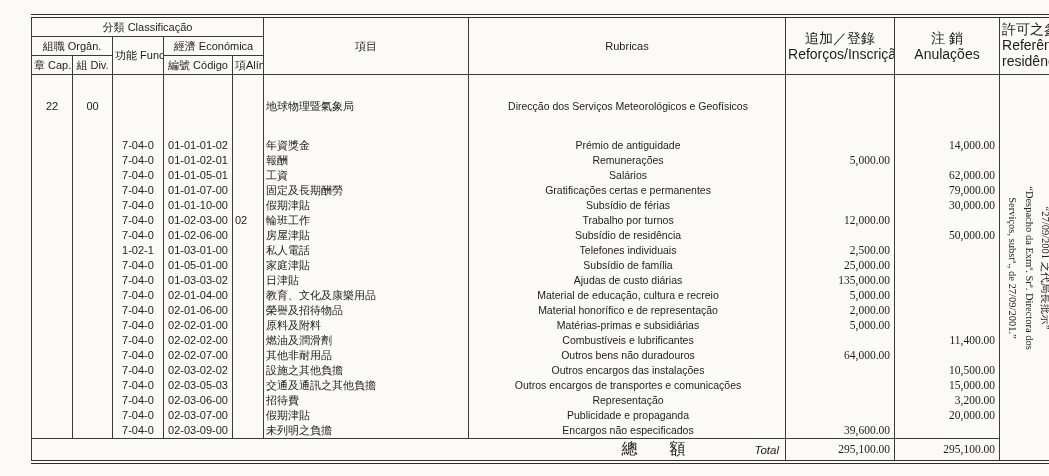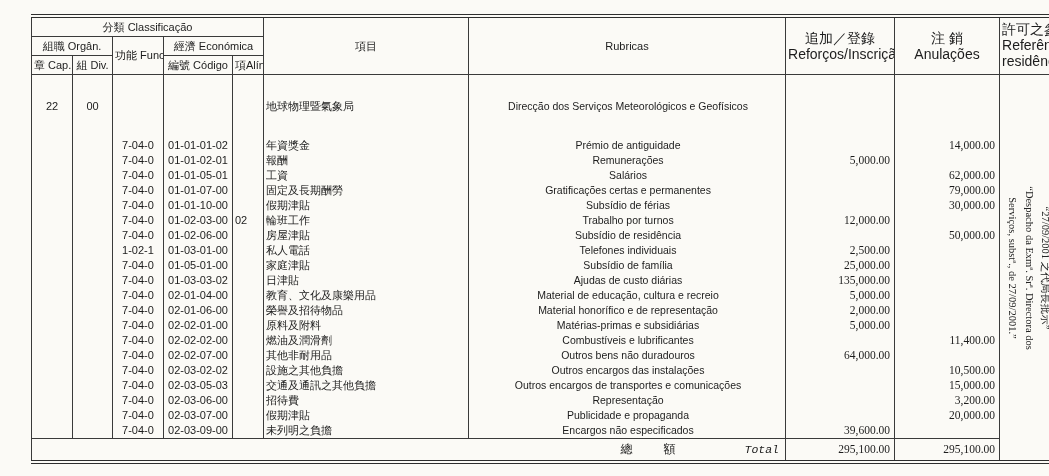--- a/index.html
+++ b/index.html
@@ -57,26 +57,26 @@
     border-top:1px solid #3a3a3a;
     height:21px;
     vertical-align:middle;
   }
   td.total-label{
     text-align:right;
     padding-right:6px;
   }
   .total-zh{
     font-family:"Liberation Serif",serif;
-    font-size:12px;
+    font-size:16px;
     letter-spacing:14px;
     margin-right:52px;
   }
   .total-pt{
-    font-family:Liberation Mono, monospace;
+    font-family:Liberation Sans, sans-serif;
     font-style:italic;
     font-size:11.5px;
   }
   td.auth-cell{position:relative;border-top:none;}
   .auth-rot{
     position:absolute;
     top:50%;left:50%;
     width:330px;height:52px;
     transform:translate(-50%,-50%) rotate(90deg);
     font-family:"Liberation Serif",serif;

